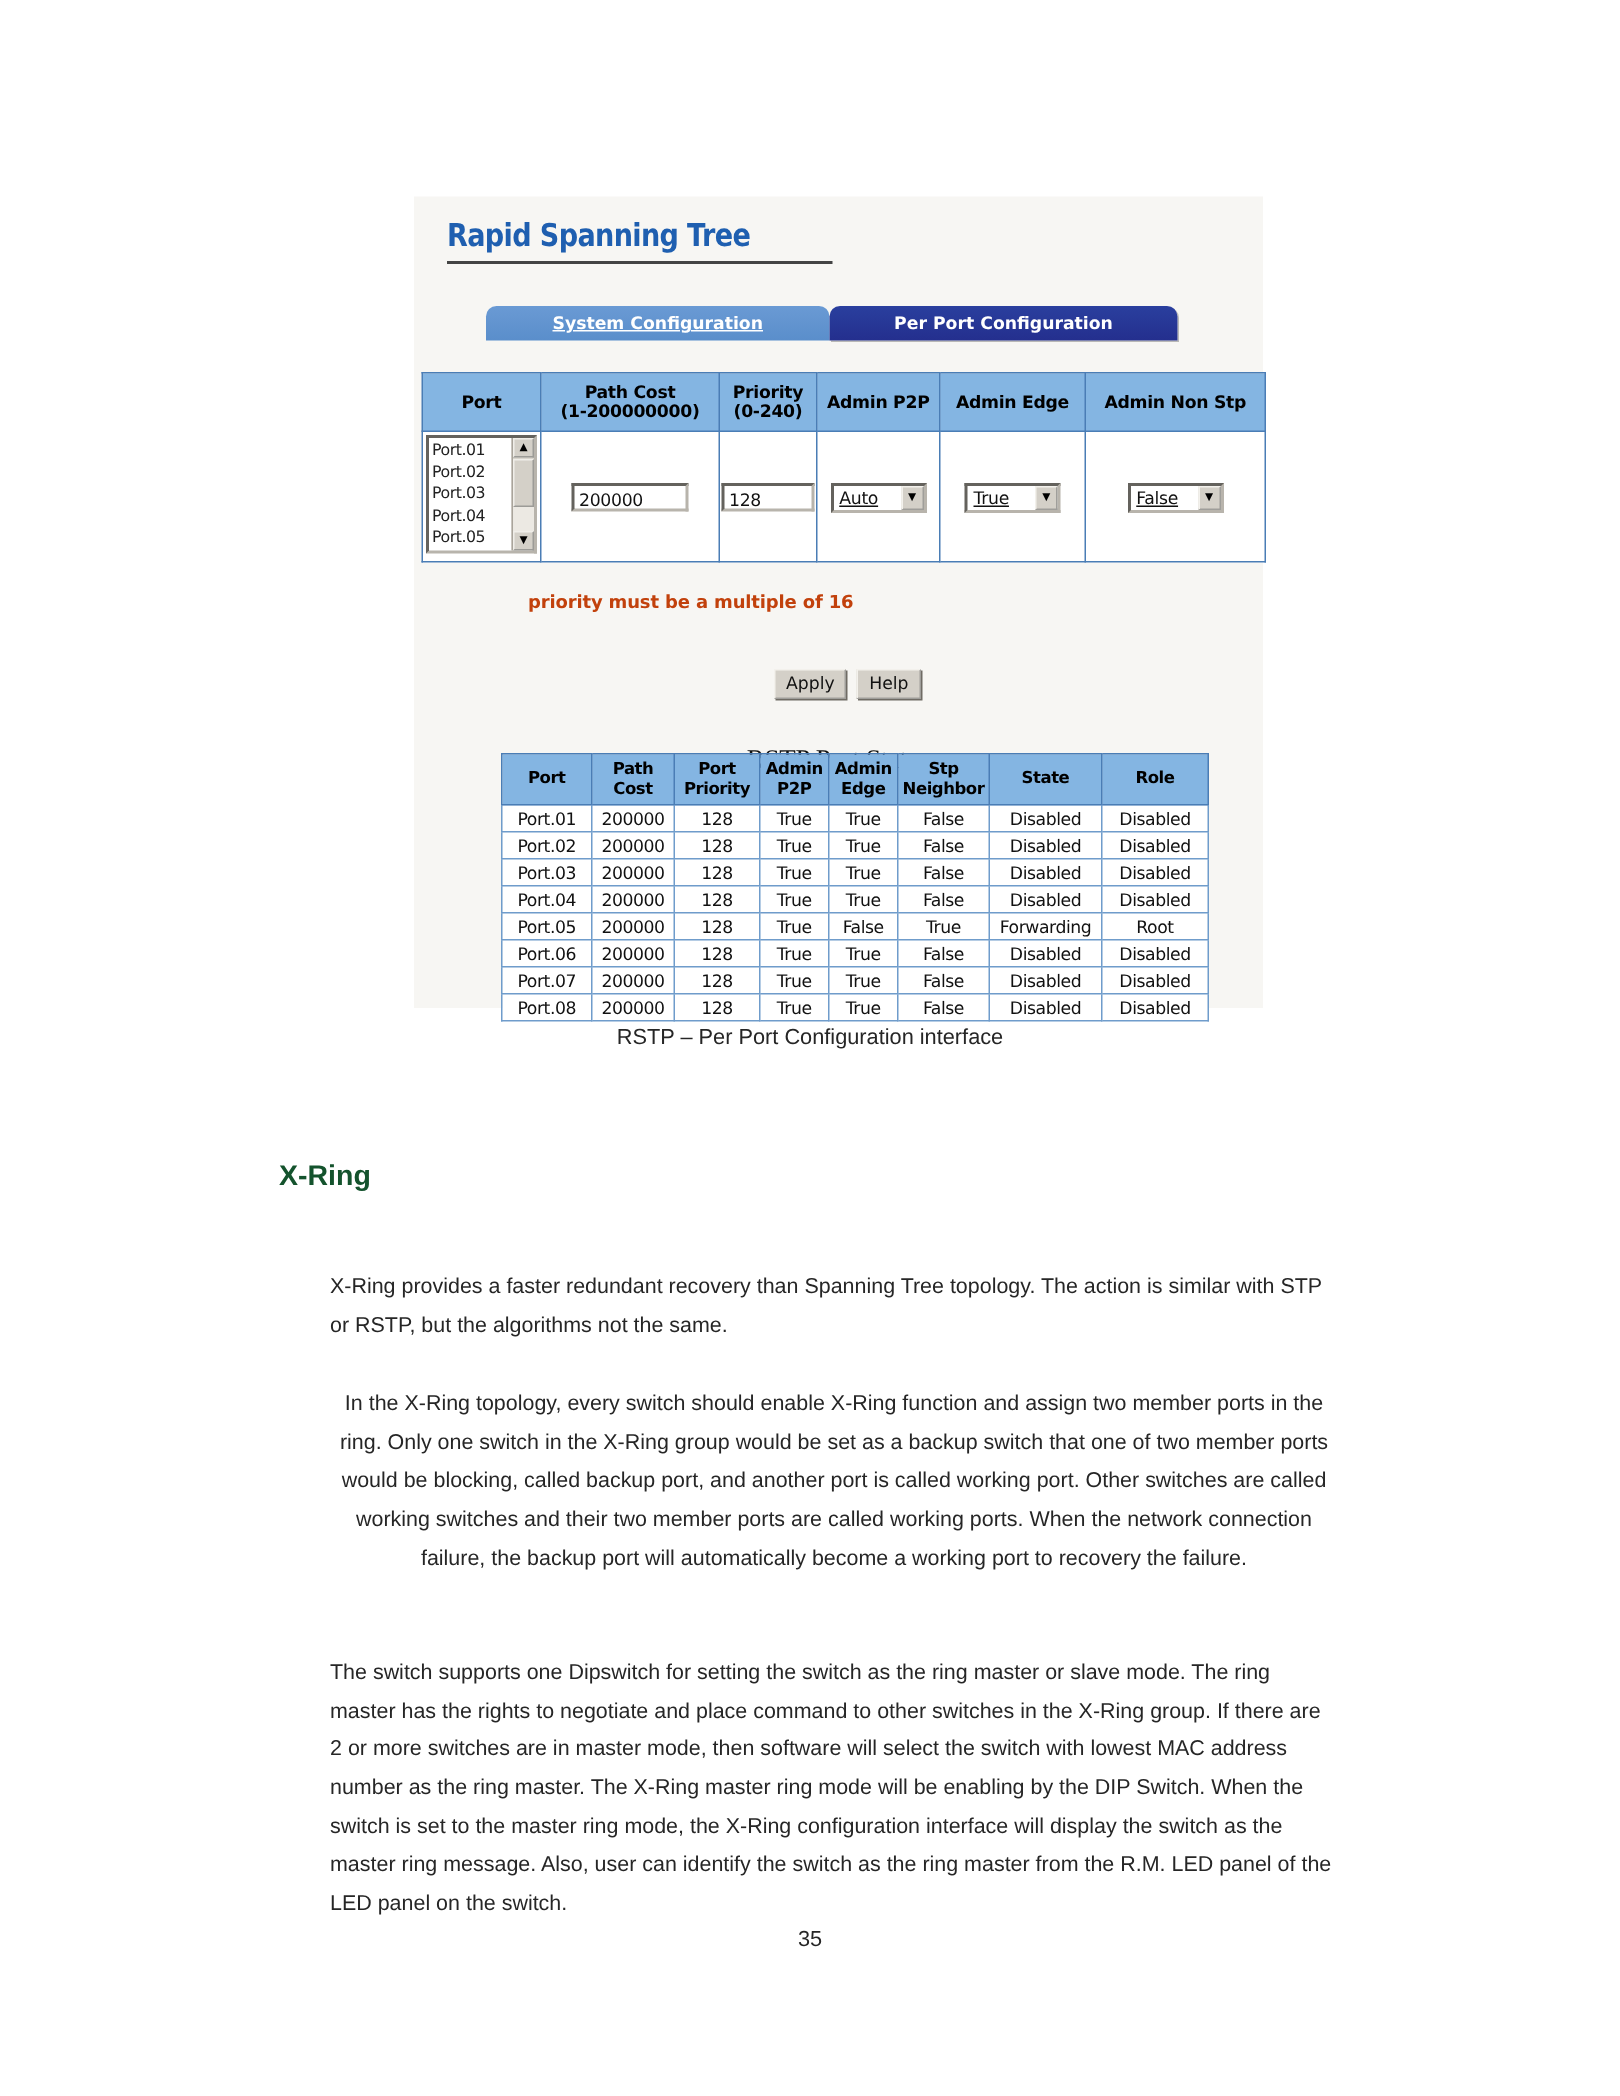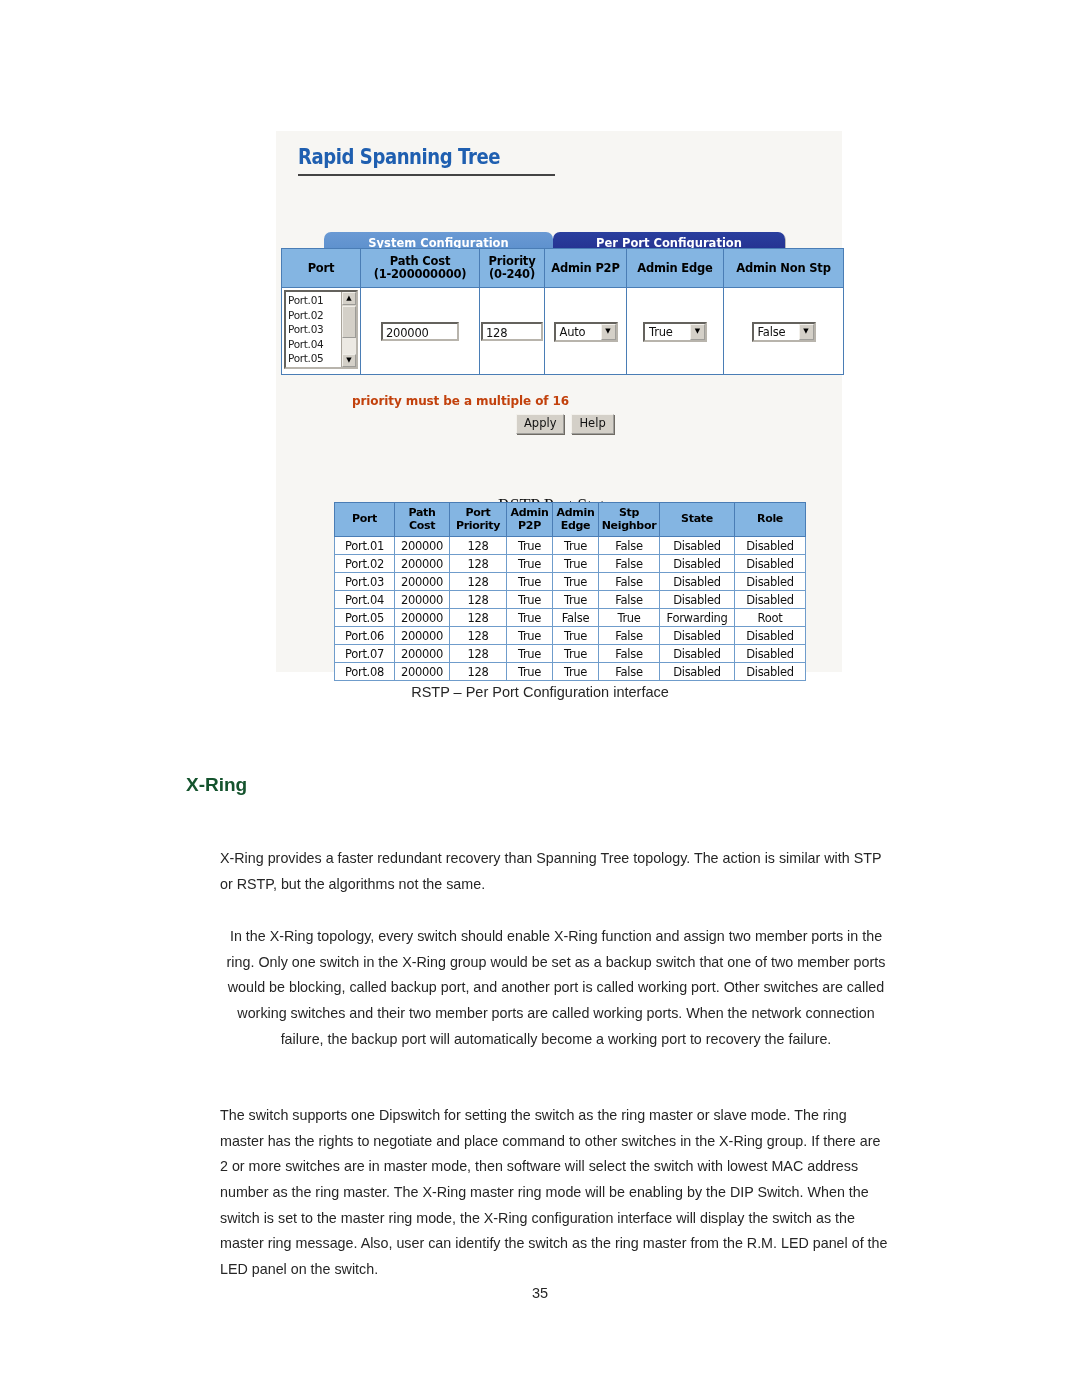--- a/index.html
+++ b/index.html
@@ -48,21 +48,20 @@
     background: #444;
   }
 
   
   .tabs {
     position: absolute;
     left: 48px;
     top: 73px;
     display: flex;
     align-items: center;
-    margin-top: 28px;
   }
   .tab {
     height: 23px;
     line-height: 23px;
     font-family: "DejaVu Sans", sans-serif;
     font-weight: bold;
     font-size: 11.5px;
     color: #ffffff;
     text-align: center;
     border-radius: 7px 7px 0 0;
@@ -71,21 +70,20 @@
   }
   .tab.inactive {
     width: 229px;
     background: linear-gradient(to bottom, #6a9ad4, #5a8ecb);
     text-decoration: underline;
   }
   .tab.active {
     width: 232px;
     background: linear-gradient(to bottom, #2a3f9e, #242f8e);
     box-shadow: 1px 1px 0 rgba(0,0,0,0.25);
-    text-decoration: underline;
   }
 
   
   .cfg-table {
     position: absolute;
     left: 5px;
     top: 117px;
     width: 556px;
     border-collapse: collapse;
     table-layout: fixed;
@@ -198,20 +196,21 @@
   }
   .selbox .val {
     min-width: 36px;
     padding: 0 5px 0 4px;
     font-size: 11.5px;
     line-height: 16px;
     color: #111;
     display: flex;
     align-items: center;
     letter-spacing: -0.2px;
+    text-decoration: underline;
   }
   .selbox .arrow {
     width: 15px;
     background: #d4d0c8;
     border: 1px outset #f3f1ec;
     display: flex;
     align-items: center;
     justify-content: center;
     box-sizing: border-box;
   }
@@ -237,20 +236,21 @@
   }
   .btn {
     font-family: "DejaVu Sans", sans-serif;
     font-size: 11.5px;
     color: #111;
     background: #d4d0c8;
     border: 1px outset #f3f1ec;
     box-shadow: 1px 1px 0 #6f6b64;
     padding: 2px 7px 3px 7px;
     line-height: 13px;
+    margin-top: 32px;
   }
 
   
   .status-title {
     position: absolute;
     left: 0;
     top: 345px;
     width: 566px;
     text-align: center;
     font-family: Liberation Serif, serif;

